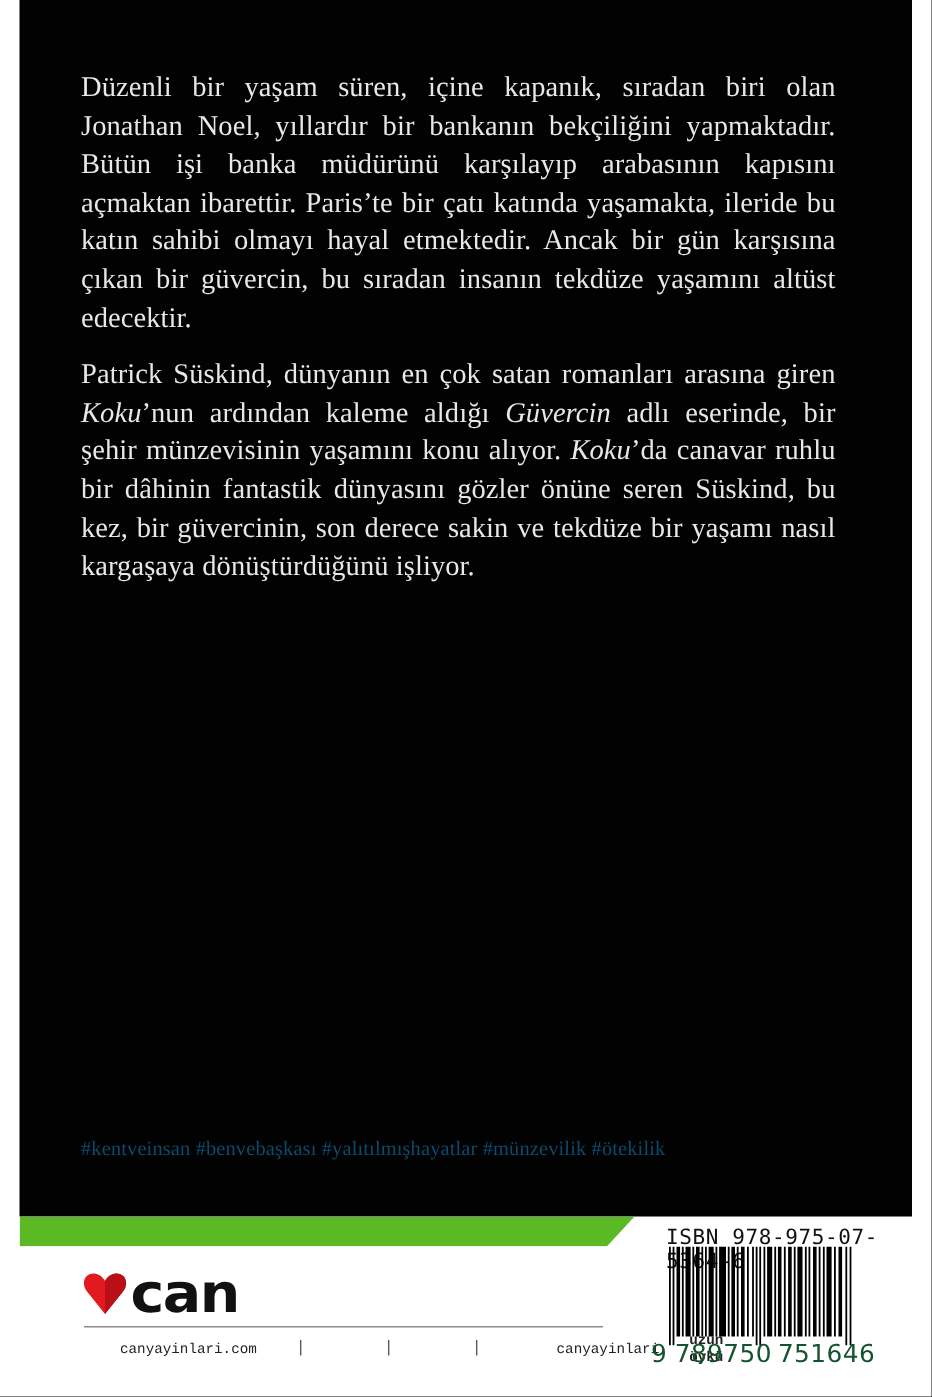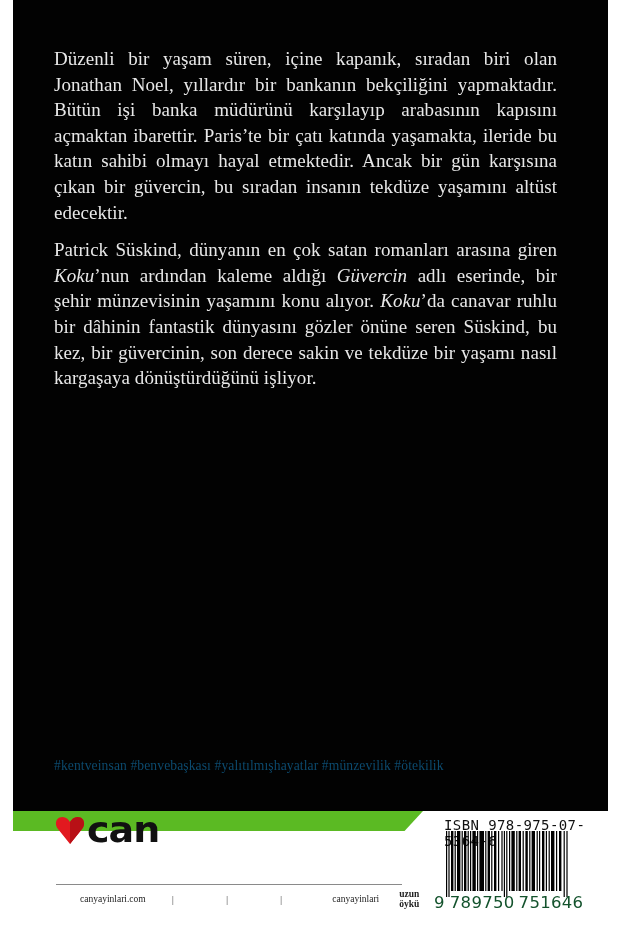--- a/index.html
+++ b/index.html
@@ -20,33 +20,33 @@
     .blurb em { }
     .hashtags {
       position: absolute; left: 54px; top: 758px; color: #0c4a6e;
       font-size: 13.6px; letter-spacing: 0.1px; white-space: nowrap;
     }
     .green-band {
       position: absolute; left: 13px; top: 811px; width: 410px; height: 20px; background: #5bba23;
       clip-path: polygon(0 0, 100% 0, 95.5% 100%, 0 100%);
     }
     .logo {
-      position: absolute; left: 55px; top: 815px; height: 30px; display: flex; align-items: flex-end;
+      position: absolute; left: 55px; top: 847px; height: 30px; display: flex; align-items: flex-end;
     }
     .logo .heart { width: 30px; height: 30px; }
     .logo .word {
       font-family: "DejaVu Sans", sans-serif; font-weight: bold; font-size: 38px; line-height: 30px;
       color: #111; letter-spacing: -1px; margin-left: 2px; transform: scaleY(0.95);
     }
     .rule {
       position: absolute; left: 56px; top: 884px; width: 346px; height: 1px; background: #8a8a8a;
     }
     .footer-row {
       position: absolute; left: 56px; top: 891px; width: 346px; height: 16px;
-      font-family: Liberation Serif, serif; font-size: 9.5px; color: #222;
+      font-family: Liberation Mono, monospace; font-size: 9.5px; color: #222;
       display: flex; align-items: center; gap: 20px;
     }
     .footer-row .sep { color: #555; margin: 0 6px; font-size: 11px; }
     .footer-row .icon { display: inline-block; width: 10px; height: 10px; margin-right: 4px; }
     .footer-row .genre { margin-left: auto; font-weight: bold; font-size: 9.5px; color: #222; }
     .isbn {
       position: absolute; left: 444px; top: 817px; font-family: "DejaVu Sans Mono", monospace;
       font-size: 14px; color: #111; letter-spacing: 0.4px;
     }
     .barcode {

